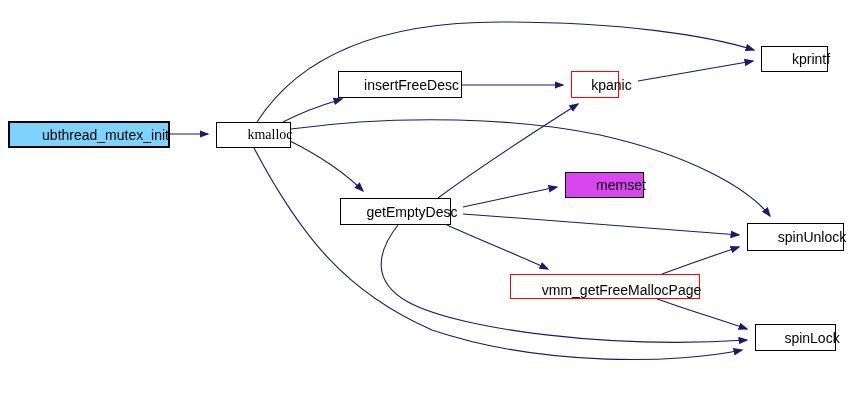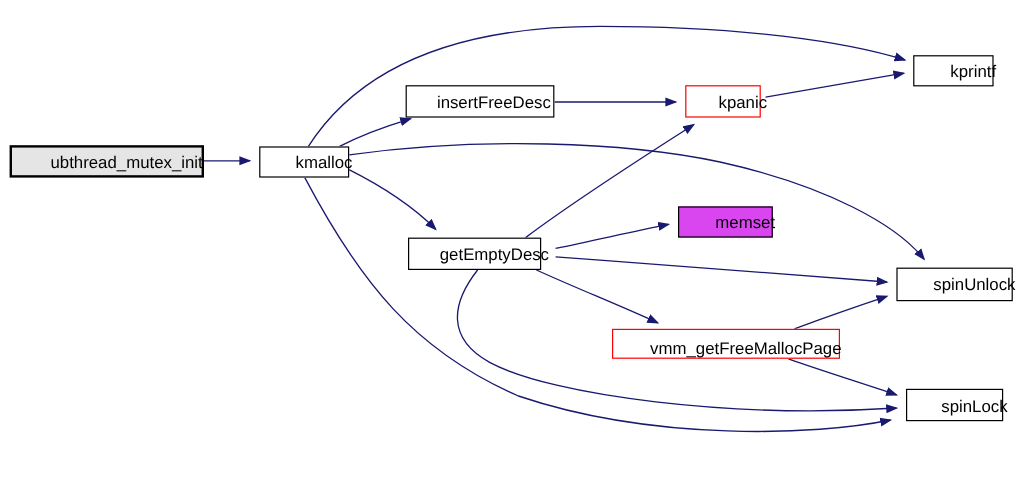--- a/index.html
+++ b/index.html
@@ -63,30 +63,30 @@
         <path d="M 438,198 C 478,168 545,125 578,104" fill="none" stroke="#191970" stroke-width="1.1" marker-end="url(#arrowhead)"></path>
         <path d="M 463,207 C 497,200 527,193 557,187" fill="none" stroke="#191970" stroke-width="1.1" marker-end="url(#arrowhead)"></path>
         <path d="M 463,214 C 560,221 660,229 739,235" fill="none" stroke="#191970" stroke-width="1.1" marker-end="url(#arrowhead)"></path>
         <path d="M 447,225 C 480,240 520,256 548,269" fill="none" stroke="#191970" stroke-width="1.1" marker-end="url(#arrowhead)"></path>
         <path d="M 398,225 C 376,253 372,282 408,302 C 460,330 612,349 747,340" fill="none" stroke="#191970" stroke-width="1.1" marker-end="url(#arrowhead)"></path>
         <path d="M 662,274 C 692,263 718,254 739,247" fill="none" stroke="#191970" stroke-width="1.1" marker-end="url(#arrowhead)"></path>
         <path d="M 657,299 C 688,310 718,319 747,329" fill="none" stroke="#191970" stroke-width="1.1" marker-end="url(#arrowhead)"></path>
       </g>
   </svg>
   <div id="nodes-layer">
-      <div class="node" style="left: 8px; top: 121px; width: 162px; height: 27px; background: #e5e5e5; border-color: rgb(0, 0, 0); border-width: 2px; color: rgb(0, 0, 0);">
+      <div class="node" style="left: 8px; top: 121px; width: 162px; height: 27px; background: #7dd3fc; border-color: rgb(0, 0, 0); border-width: 2px; color: rgb(0, 0, 0);">
         <span>ubthread_mutex_init</span>
       </div>
-      <div class="node" style="left: 216px; top: 122px; width: 75px; height: 26px; background: rgb(255, 255, 255); border-color: rgb(0, 0, 0); border-width: 1px; color: rgb(0, 0, 0);">
+      <div class="node" style="left: 216px; top: 122px; width: 75px; height: 26px; background: rgb(255, 255, 255); border-color: rgb(0, 0, 0); border-width: 1px; color: rgb(0, 0, 0); font-family: Liberation Serif, serif;">
         <span>kmalloc</span>
       </div>
       <div class="node" style="left: 338px; top: 71px; width: 124px; height: 27px; background: rgb(255, 255, 255); border-color: rgb(0, 0, 0); border-width: 1px; color: rgb(0, 0, 0); justify-content: flex-end;">
         <span>insertFreeDesc</span>
       </div>
-      <div class="node" style="left: 571px; top: 71px; width: 63px; height: 27px; background: rgb(255, 255, 255); border-color: rgb(255, 0, 0); border-width: 1px; color: rgb(0, 0, 0);">
+      <div class="node" style="left: 571px; top: 71px; width: 48px; height: 27px; background: rgb(255, 255, 255); border-color: rgb(255, 0, 0); border-width: 1px; color: rgb(0, 0, 0);">
         <span>kpanic</span>
       </div>
       <div class="node" style="left: 761px; top: 46px; width: 67px; height: 26px; background: rgb(255, 255, 255); border-color: rgb(0, 0, 0); border-width: 1px; color: rgb(0, 0, 0);">
         <span>kprintf</span>
       </div>
       <div class="node" style="left: 565px; top: 172px; width: 79px; height: 26px; background: #d946ef; border-color: rgb(0, 0, 0); border-width: 1px; color: rgb(0, 0, 0);">
         <span>memset</span>
       </div>
       <div class="node" style="left: 340px; top: 198px; width: 111px; height: 27px; background: rgb(255, 255, 255); border-color: rgb(0, 0, 0); border-width: 1px; color: rgb(0, 0, 0);">
         <span>getEmptyDesc</span>

